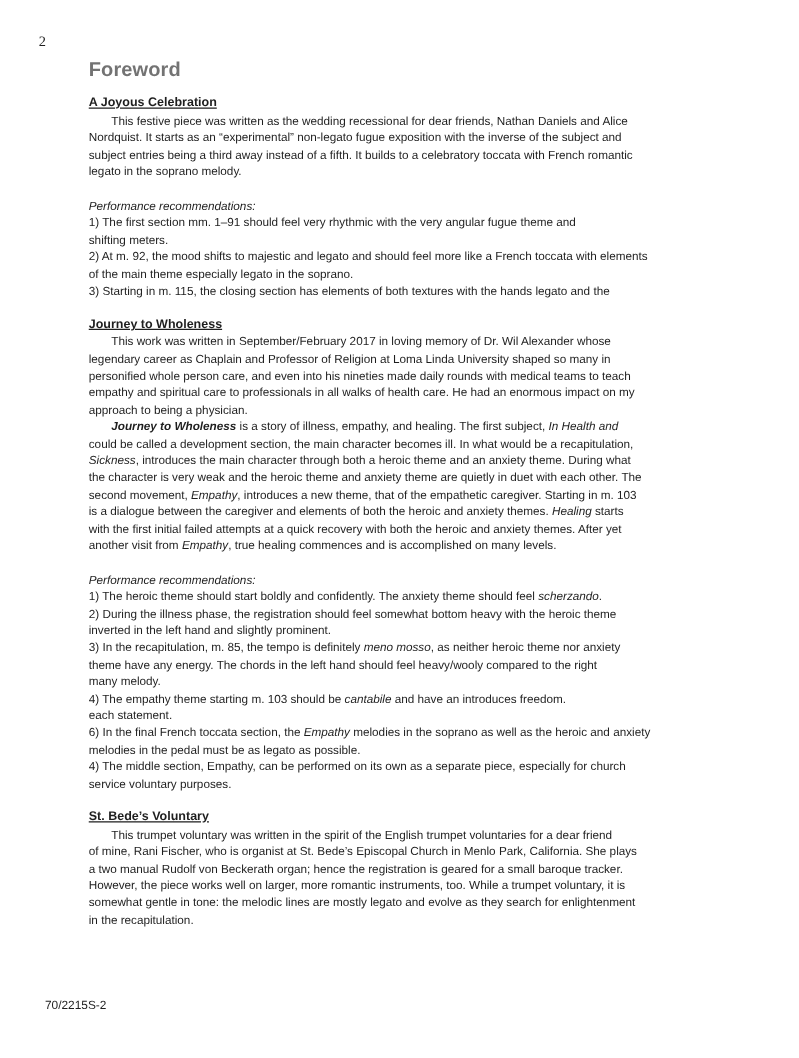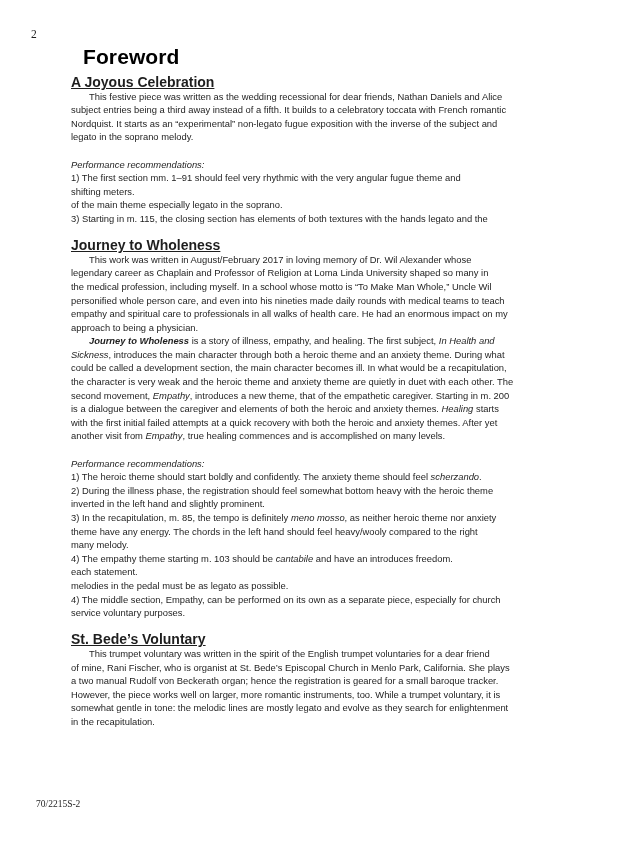--- a/index.html
+++ b/index.html
@@ -20,99 +20,100 @@
     font-size: 11.5px;
     color: #1e1e1e;
   }
   .content {
     position: absolute;
     left: 71px;
     top: 47px;
     width: 515px;
   }
   .title {
-    font-size: 21px;
+    font-size: 16px;
     font-weight: bold;
     line-height: 20px;
-    margin: 0 0 9px 12px;
-    color: #000000;
+    margin: 0 0 9px 0;
+    color: #737373;
     letter-spacing: 0.1px;
   }
   .sec-head {
-    font-size: 14px;
+    font-size: 10px;
     font-weight: bold;
     text-decoration: underline;
     line-height: 13.6px;
     white-space: pre;
   }
   .line {
     font-size: 9.4px;
     line-height: 13.6px;
     white-space: pre;
   }
   .line.indent { text-indent: 18px; }
   .line.ihead { font-style: italic; }
   .line.blank { min-height: 13.6px; }
   .line .i  { font-style: italic; }
   .line .bi { font-style: italic; font-weight: bold; }
   .footer {
     position: absolute;
     left: 36px;
     top: 799px;
-    font-family: Liberation Serif, serif;
+    font-family: Liberation Sans, sans-serif;
     font-size: 9.5px;
     color: #1e1e1e;
     white-space: pre;
   }
 </style>
 </head>
 <body>
 
 <div class="page">
   <div class="page-num">2</div>
   <div class="content">
     <div class="title">Foreword</div>
     <div>
         <div class="sec-head">A Joyous Celebration</div>
         <div class="line indent"><span>This festive piece was written as the wedding recessional for dear friends, Nathan Daniels and Alice</span></div>
+        <div class="line"><span>Nordquist. It starts as an “experimental” non-legato fugue exposition with the inverse of the subject and</span></div>
         <div class="line"><span>subject entries being a third away instead of a fifth. It builds to a celebratory toccata with French romantic</span></div>
-        <div class="line"><span>Nordquist. It starts as an “experimental” non-legato fugue exposition with the inverse of the subject and</span></div>
         <div class="line"><span>legato in the soprano melody.</span></div>
         <div class="line blank"></div>
         <div class="line ihead">Performance recommendations:</div>
         <div class="line"><span>1) The first section mm. 1–91 should feel very rhythmic with the very angular fugue theme and</span></div>
         <div class="line"><span>shifting meters.</span></div>
+        <div class="line"><span>2) At m. 92, the mood shifts to majestic and legato and should feel more like a French toccata with elements</span></div>
         <div class="line"><span>of the main theme especially legato in the soprano.</span></div>
         <div class="line"><span>3) Starting in m. 115, the closing section has elements of both textures with the hands legato and the</span></div>
         <div class="line blank"></div>
         <div class="sec-head">Journey to Wholeness</div>
-        <div class="line indent"><span>This work was written in August/February 2017 in loving memory of Dr. Wil Alexander whose</span></div>
+        <div class="line indent"><span>This work was written in September/February 2017 in loving memory of Dr. Wil Alexander whose</span></div>
         <div class="line"><span>legendary career as Chaplain and Professor of Religion at Loma Linda University shaped so many in</span></div>
-        <div class="line"><span>the medical profession, including myself. In a school whose motto is “To Make Man Whole,” Uncle Wil</span></div>
         <div class="line"><span>personified whole person care, and even into his nineties made daily rounds with medical teams to teach</span></div>
         <div class="line"><span>empathy and spiritual care to professionals in all walks of health care. He had an enormous impact on my</span></div>
         <div class="line"><span>approach to being a physician.</span></div>
         <div class="line indent"><span class="bi">Journey to Wholeness</span><span> is a story of illness, empathy, and healing. The first subject, </span><span class="i">In Health and</span></div>
+        <div class="line"><span>could be called a development section, the main character becomes ill. In what would be a recapitulation,</span></div>
         <div class="line"><span class="i">Sickness</span><span>, introduces the main character through both a heroic theme and an anxiety theme. During what</span></div>
-        <div class="line"><span>could be called a development section, the main character becomes ill. In what would be a recapitulation,</span></div>
         <div class="line"><span>the character is very weak and the heroic theme and anxiety theme are quietly in duet with each other. The</span></div>
-        <div class="line"><span>second movement, </span><span class="i">Empathy</span><span>, introduces a new theme, that of the empathetic caregiver. Starting in m. 200</span></div>
+        <div class="line"><span>second movement, </span><span class="i">Empathy</span><span>, introduces a new theme, that of the empathetic caregiver. Starting in m. 103</span></div>
         <div class="line"><span>is a dialogue between the caregiver and elements of both the heroic and anxiety themes. </span><span class="i">Healing</span><span> starts</span></div>
         <div class="line"><span>with the first initial failed attempts at a quick recovery with both the heroic and anxiety themes. After yet</span></div>
         <div class="line"><span>another visit from </span><span class="i">Empathy</span><span>, true healing commences and is accomplished on many levels.</span></div>
         <div class="line blank"></div>
         <div class="line ihead">Performance recommendations:</div>
         <div class="line"><span>1) The heroic theme should start boldly and confidently. The anxiety theme should feel </span><span class="i">scherzando</span><span>.</span></div>
         <div class="line"><span>2) During the illness phase, the registration should feel somewhat bottom heavy with the heroic theme</span></div>
         <div class="line"><span>inverted in the left hand and slightly prominent.</span></div>
         <div class="line"><span>3) In the recapitulation, m. 85, the tempo is definitely </span><span class="i">meno mosso</span><span>, as neither heroic theme nor anxiety</span></div>
         <div class="line"><span>theme have any energy. The chords in the left hand should feel heavy/wooly compared to the right</span></div>
         <div class="line"><span>many melody.</span></div>
         <div class="line"><span>4) The empathy theme starting m. 103 should be </span><span class="i">cantabile</span><span> and have an introduces freedom.</span></div>
         <div class="line"><span>each statement.</span></div>
+        <div class="line"><span>6) In the final French toccata section, the </span><span class="i">Empathy</span><span> melodies in the soprano as well as the heroic and anxiety</span></div>
         <div class="line"><span>melodies in the pedal must be as legato as possible.</span></div>
         <div class="line"><span>4) The middle section, Empathy, can be performed on its own as a separate piece, especially for church</span></div>
         <div class="line"><span>service voluntary purposes.</span></div>
         <div class="line blank"></div>
         <div class="sec-head">St. Bede’s Voluntary</div>
         <div class="line indent"><span>This trumpet voluntary was written in the spirit of the English trumpet voluntaries for a dear friend</span></div>
         <div class="line"><span>of mine, Rani Fischer, who is organist at St. Bede’s Episcopal Church in Menlo Park, California. She plays</span></div>
         <div class="line"><span>a two manual Rudolf von Beckerath organ; hence the registration is geared for a small baroque tracker.</span></div>
         <div class="line"><span>However, the piece works well on larger, more romantic instruments, too. While a trumpet voluntary, it is</span></div>
         <div class="line"><span>somewhat gentle in tone: the melodic lines are mostly legato and evolve as they search for enlightenment</span></div>

